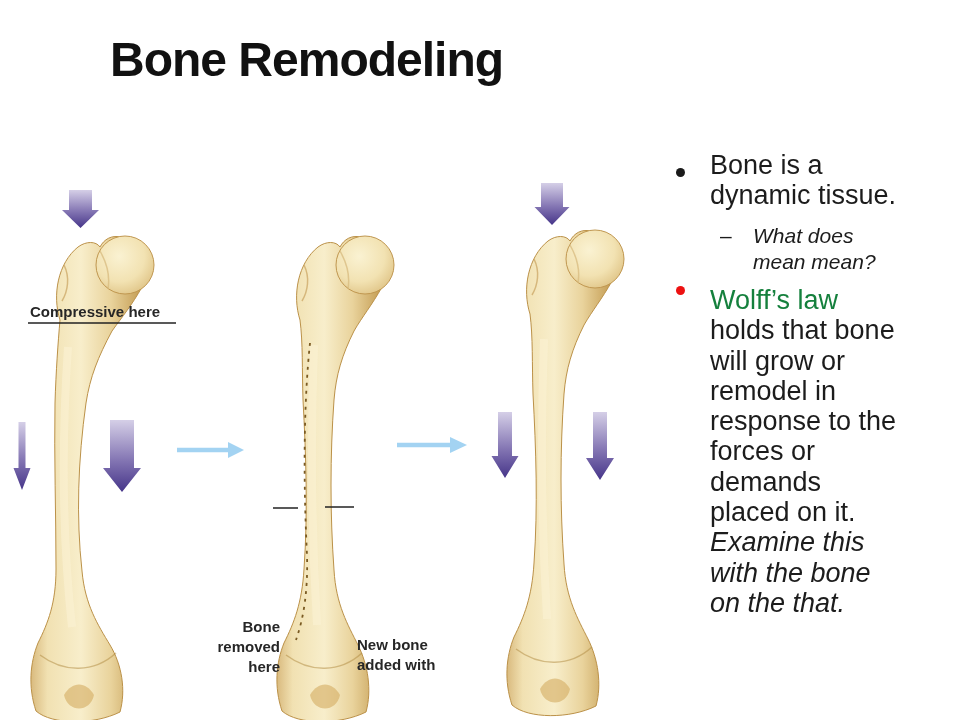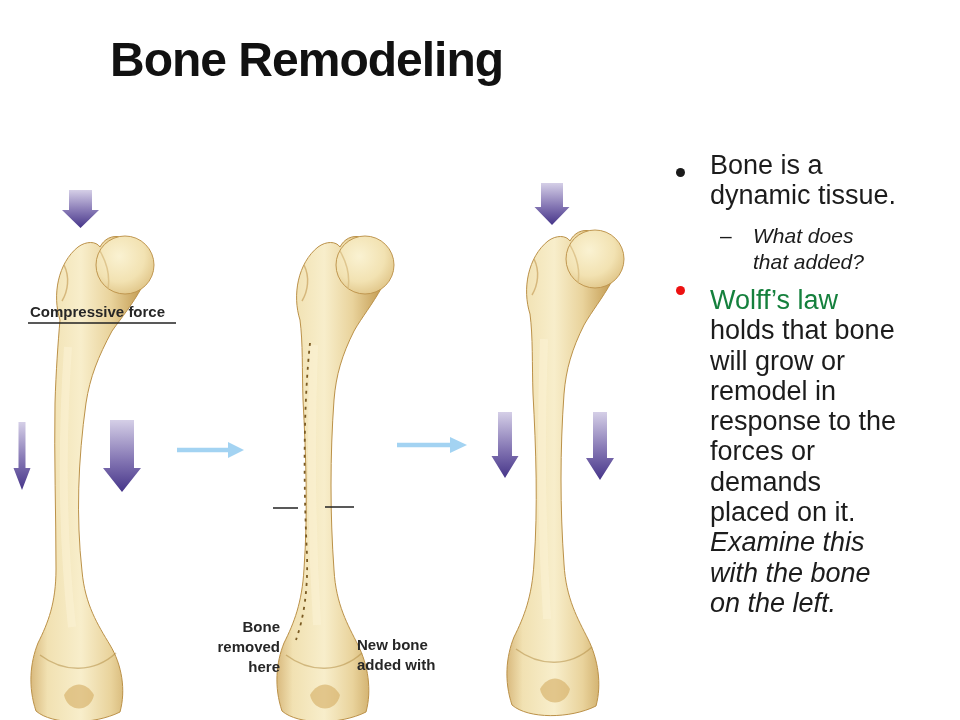--- a/index.html
+++ b/index.html
@@ -123,47 +123,47 @@
       <g>
         <line x1="397" y1="305" x2="452" y2="305" stroke="#a3d3f2" stroke-width="4.5"></line>
         <path d="M 450,297 L 467,305 L 450,313 Z" fill="#a3d3f2"></path>
       </g>
 
       <line x1="28" y1="183" x2="176" y2="183" stroke="#222" stroke-width="1.5"></line>
       <line x1="273" y1="368" x2="298" y2="368" stroke="#222" stroke-width="1.5"></line>
       <line x1="325" y1="367" x2="354" y2="367" stroke="#222" stroke-width="1.5"></line>
     </svg>
 
-    <div class="fig-label lbl-compressive">Compressive force</div>
+    <div class="fig-label lbl-compressive">Compressive here</div>
     <div class="fig-label lbl-removed">Bone removed here</div>
     <div class="fig-label lbl-newbone">New bone added with</div>
   </div>
 
   <span class="bullet-dot dot-black"></span>
   <div class="b1">
     <div>Bone is a</div>
     <div>dynamic tissue.</div>
   </div>
 
   <div class="sub">
     <span class="dash">–</span>
     <div class="sub-lines">
       <div>What does</div>
-      <div>that added?</div>
+      <div>mean mean?</div>
     </div>
   </div>
 
   <span class="bullet-dot dot-red"></span>
   <div class="b2">
     <div class="red">Wolff’s law</div>
     <div class="plain">holds that bone</div>
     <div class="plain">will grow or</div>
     <div class="plain">remodel in</div>
     <div class="plain">response to the</div>
     <div class="plain">forces or</div>
     <div class="plain">demands</div>
     <div class="plain">placed on it.</div>
     <div class="italic">Examine this</div>
     <div class="italic">with the bone</div>
-    <div class="italic">on the left.</div>
+    <div class="italic">on the that.</div>
   </div>
 
 </div>
 
 </body></html>

